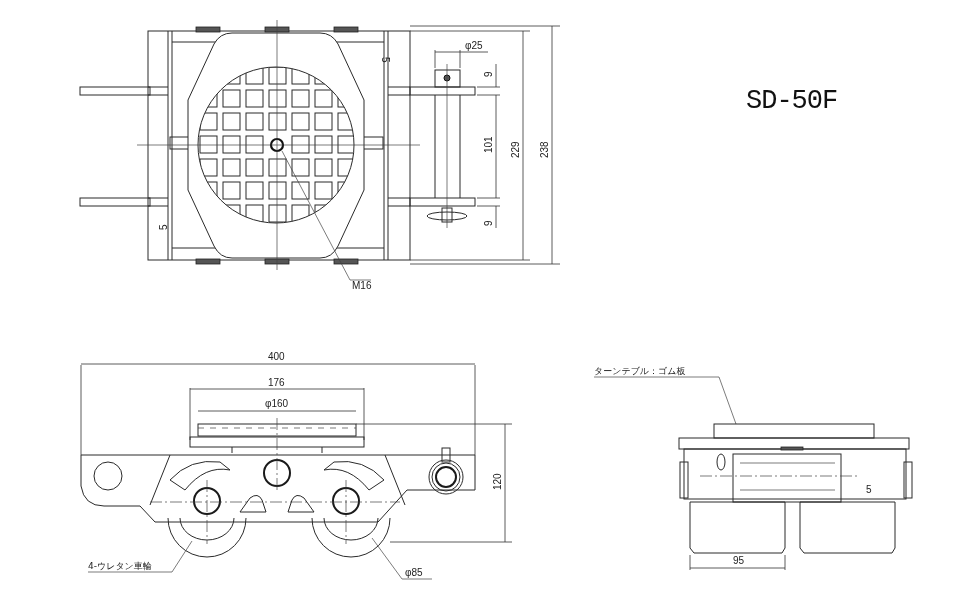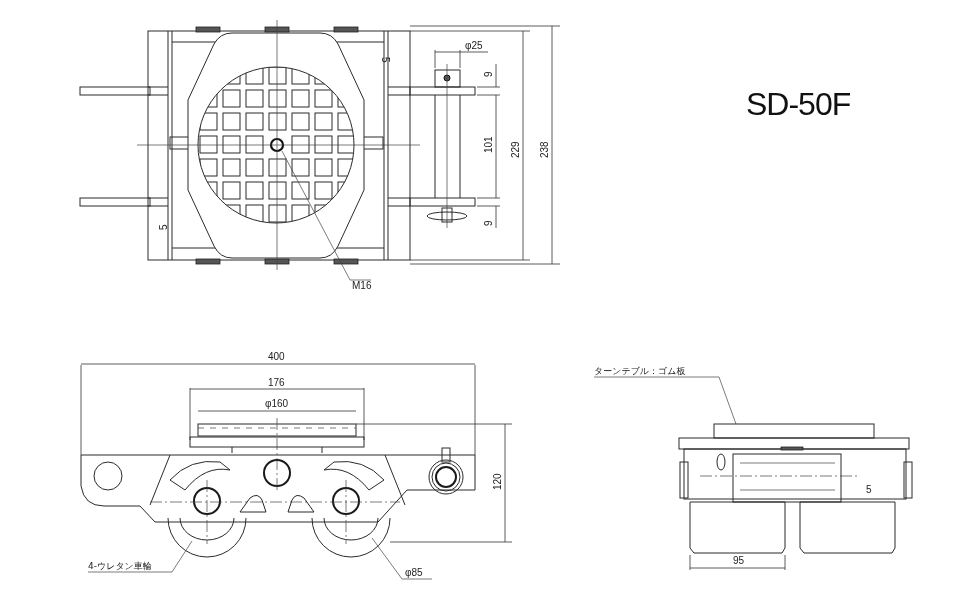--- a/index.html
+++ b/index.html
@@ -7,21 +7,21 @@
   svg { position:absolute; left:0; top:0; }
   .ln { stroke:#2a2a2a; stroke-width:1; fill:none; }
   .lnb { stroke:#1a1a1a; stroke-width:2; fill:none; }
   .thin { stroke:#444; stroke-width:0.7; fill:none; }
   .cl { stroke:#444; stroke-width:0.7; fill:none; stroke-dasharray:12 3 2 3; }
   .dim { stroke:#333; stroke-width:0.8; fill:none; }
   .fillw { fill:#ffffff; stroke:#2a2a2a; stroke-width:1; }
   .dark { fill:#555; stroke:#222; stroke-width:0.8; }
   .txt { font-family:"Liberation Sans", sans-serif; font-size:10px; fill:#222; }
   .txtj { font-family:"DejaVu Sans", sans-serif; font-size:9px; fill:#222; }
-  .title { position:absolute; left:746px; top:86px; font-family:Liberation Sans, sans-serif; font-size:32px; color:#111; letter-spacing:-1px; }
+  .title { position:absolute; left:746px; top:86px; font-family:Liberation Mono, monospace; font-size:27px; color:#111; letter-spacing:-1px; }
 </style>
 </head>
 <body>
 
 <div class="title">SD-50F</div>
 
 <svg width="970" height="613" viewBox="0 0 970 613" xmlns="http://www.w3.org/2000/svg">
 
   <g>
 

